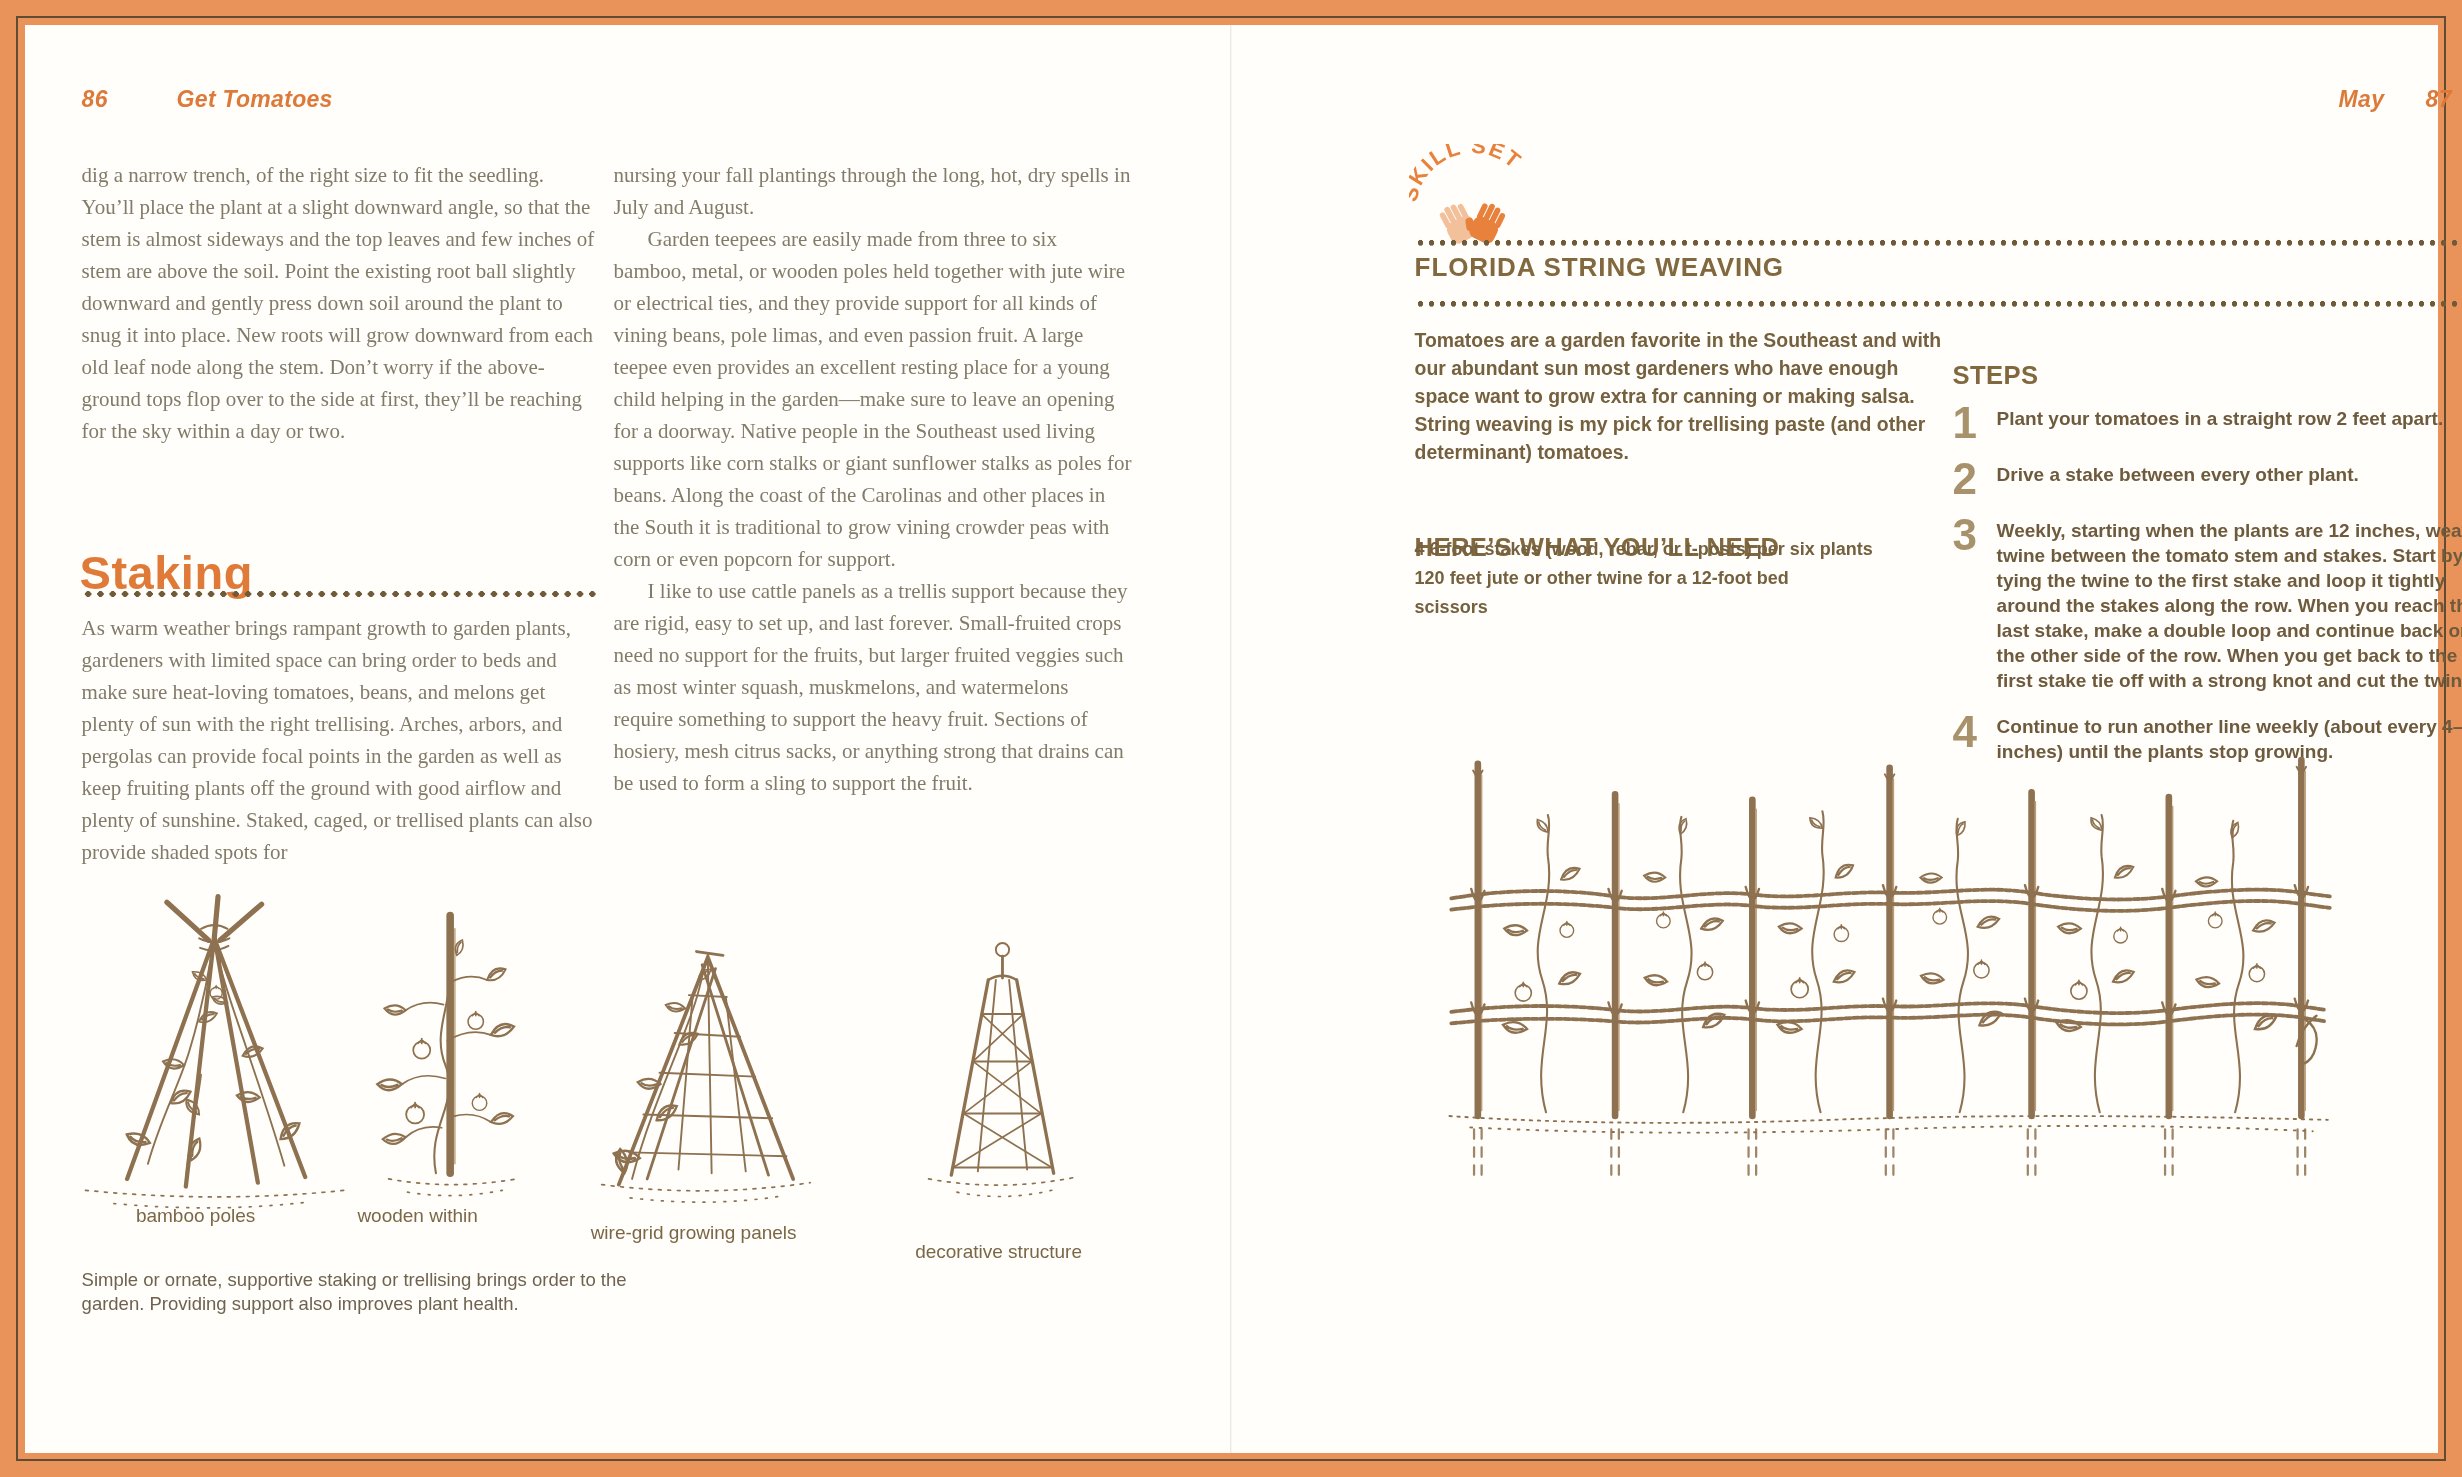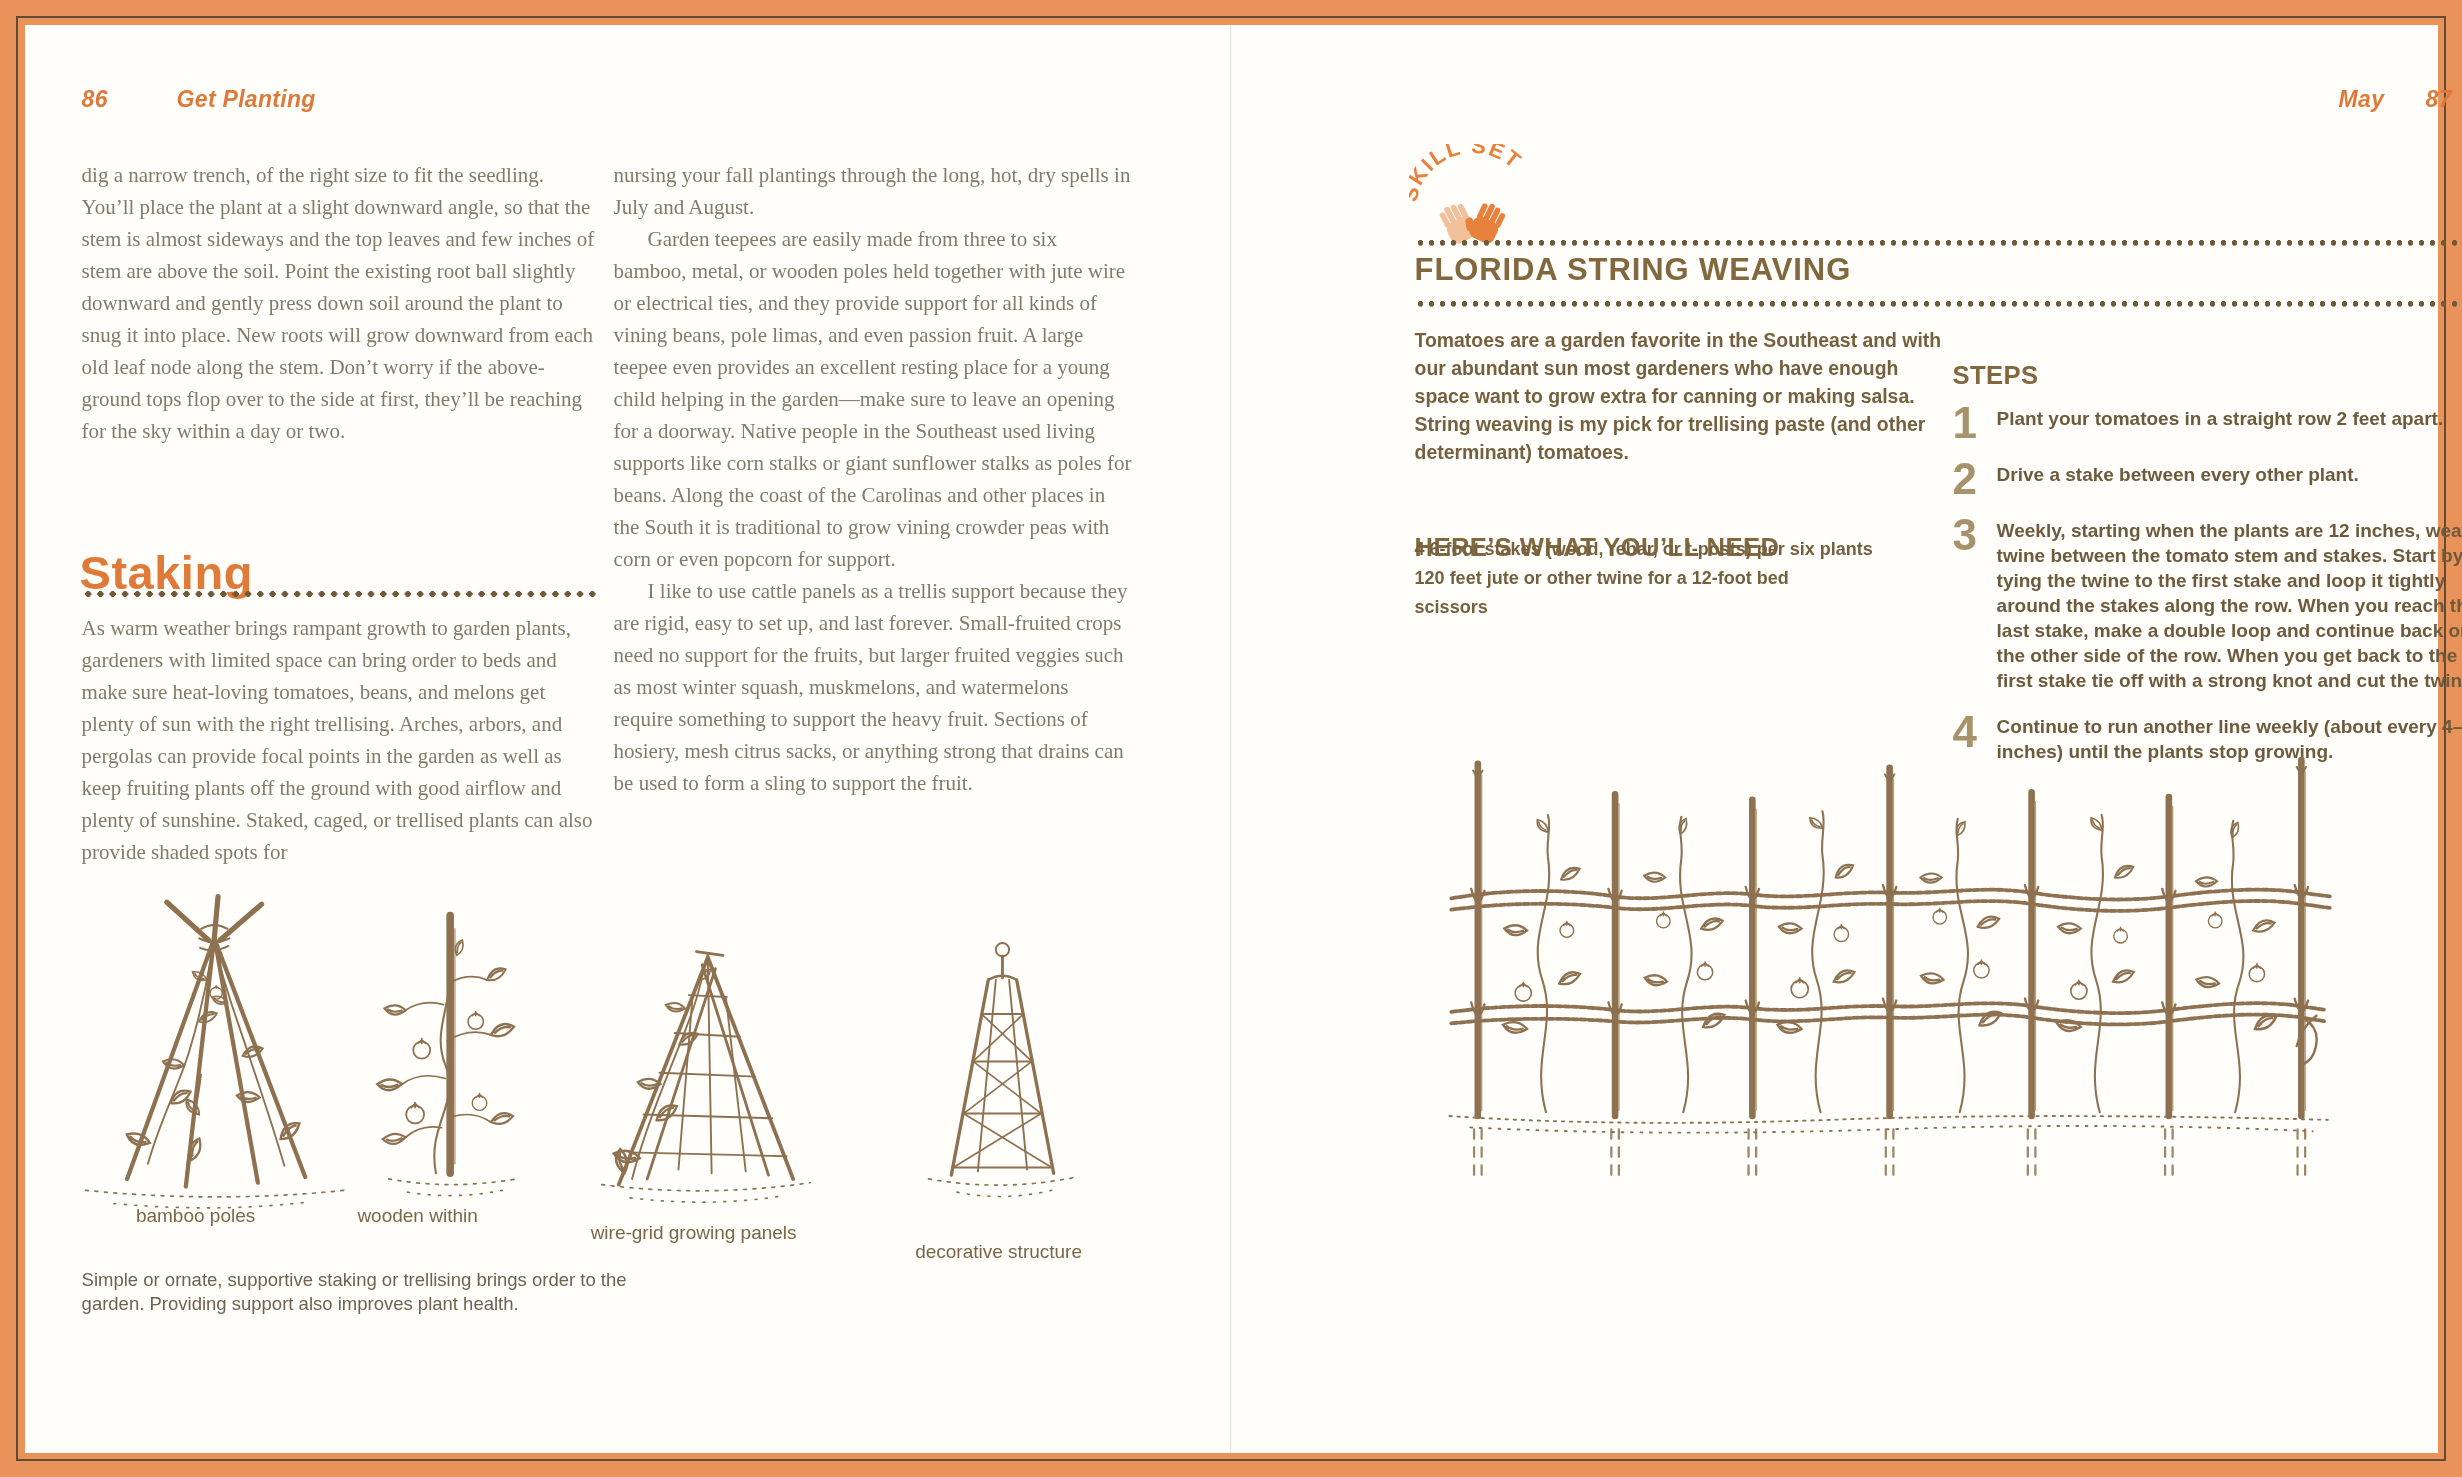--- a/index.html
+++ b/index.html
@@ -8,21 +8,21 @@
   .frame-rule{position:absolute;left:16px;top:16px;right:16px;bottom:16px;border:2.8px solid #5f4c34;}
   .spread{position:absolute;left:24.6px;top:24.6px;width:2413px;height:1428px;background:#fffefa;}
   .gutter{position:absolute;left:1205px;top:0;width:2.8px;height:100%;
           background:linear-gradient(to right,rgba(120,110,95,.18),rgba(120,110,95,.02));}
   .serif{font-family:"Liberation Serif",serif;color:#837b6a;font-size:21px;line-height:32px;}
   .indent{text-indent:34px;}
   .page-head{font-size:23px;font-weight:bold;font-style:italic;color:#dd7a39;letter-spacing:0.3px;}
   .staking-h{font-size:47px;line-height:49px;font-weight:bold;color:#e07a38;letter-spacing:0.5px;margin-top:19px;}
   .dots{height:7.6px;background:radial-gradient(circle,#6f5a3a 2.6px,rgba(0,0,0,0) 2.9px) 0 50%/11px 7.6px repeat-x;}
   .dots-big{height:8.5px;background:radial-gradient(circle,#6f5a3a 2.9px,rgba(0,0,0,0) 3.3px) 0 50%/12.3px 8.5px repeat-x;}
-  .feature-title{font-size:31px;font-weight:bold;color:#82683e;letter-spacing:0.9px;}
+  .feature-title{font-size:26px;font-weight:bold;color:#82683e;letter-spacing:0.9px;}
   .subhead{font-size:25.6px;font-weight:bold;color:#82683e;letter-spacing:0.4px;margin-top:42px;}
   .sansbody{font-size:19.4px;line-height:28px;color:#75613f;font-weight:600;}
   .needs{font-size:18px;line-height:29px;color:#75613f;font-weight:600;}
   .step-row{display:flex;align-items:flex-start;}
   .step-num{width:44px;flex:0 0 44px;font-size:44px;line-height:40px;font-weight:bold;color:#a8926b;}
   .step-text{font-size:19px;line-height:25px;color:#6e5a3d;font-weight:600;padding-top:2.8px;}
   .ill-caption{font-size:19px;color:#7b6747;white-space:nowrap;transform:translateX(-50%);}
   .figcap{font-size:18.5px;line-height:24.6px;color:#6f6250;}
   p{margin:0;}
 </style>
@@ -30,21 +30,21 @@
 <body>
 
 <div class="frame-rule"></div>
 
 <div class="spread">
   <div class="gutter"></div>
 
   <div class="abs" style="left:0;top:0;width:1207px;height:1288px;">
 
     <div class="abs page-head" style="left:57px;top:61px;">86</div>
-    <div class="abs page-head" style="left:152px;top:61px;">Get Planting</div>
+    <div class="abs page-head" style="left:152px;top:61px;">Get Tomatoes</div>
 
     <p class="abs serif" style="left:57px;top:134px;width:516px;">dig a narrow trench, of the right size to fit the seedling. You’ll place the plant at a slight downward angle, so that the stem is almost sideways and the top leaves and few inches of stem are above the soil. Point the existing root ball slightly downward and gently press down soil around the plant to snug it into place. New roots will grow downward from each old leaf node along the stem. Don’t worry if the above-ground tops flop over to the side at first, they’ll be reaching for the sky within a day or two.</p>
 
     <div class="abs staking-h" style="left:55px;top:504px;">Staking</div>
     <div class="abs dots-big" style="left:57px;top:565px;width:518px;"></div>
 
     <p class="abs serif" style="left:57px;top:587px;width:519px;">As warm weather brings rampant growth to garden plants, gardeners with limited space can bring order to beds and make sure heat-loving tomatoes, beans, and melons get plenty of sun with the right trellising. Arches, arbors, and pergolas can provide focal points in the garden as well as keep fruiting plants off the ground with good airflow and plenty of sunshine. Staked, caged, or trellised plants can also provide shaded spots for</p>
 
     <div class="abs" style="left:589px;top:134px;width:519px;">
       <p class="serif">nursing your fall plantings through the long, hot, dry spells in July and August.</p>

